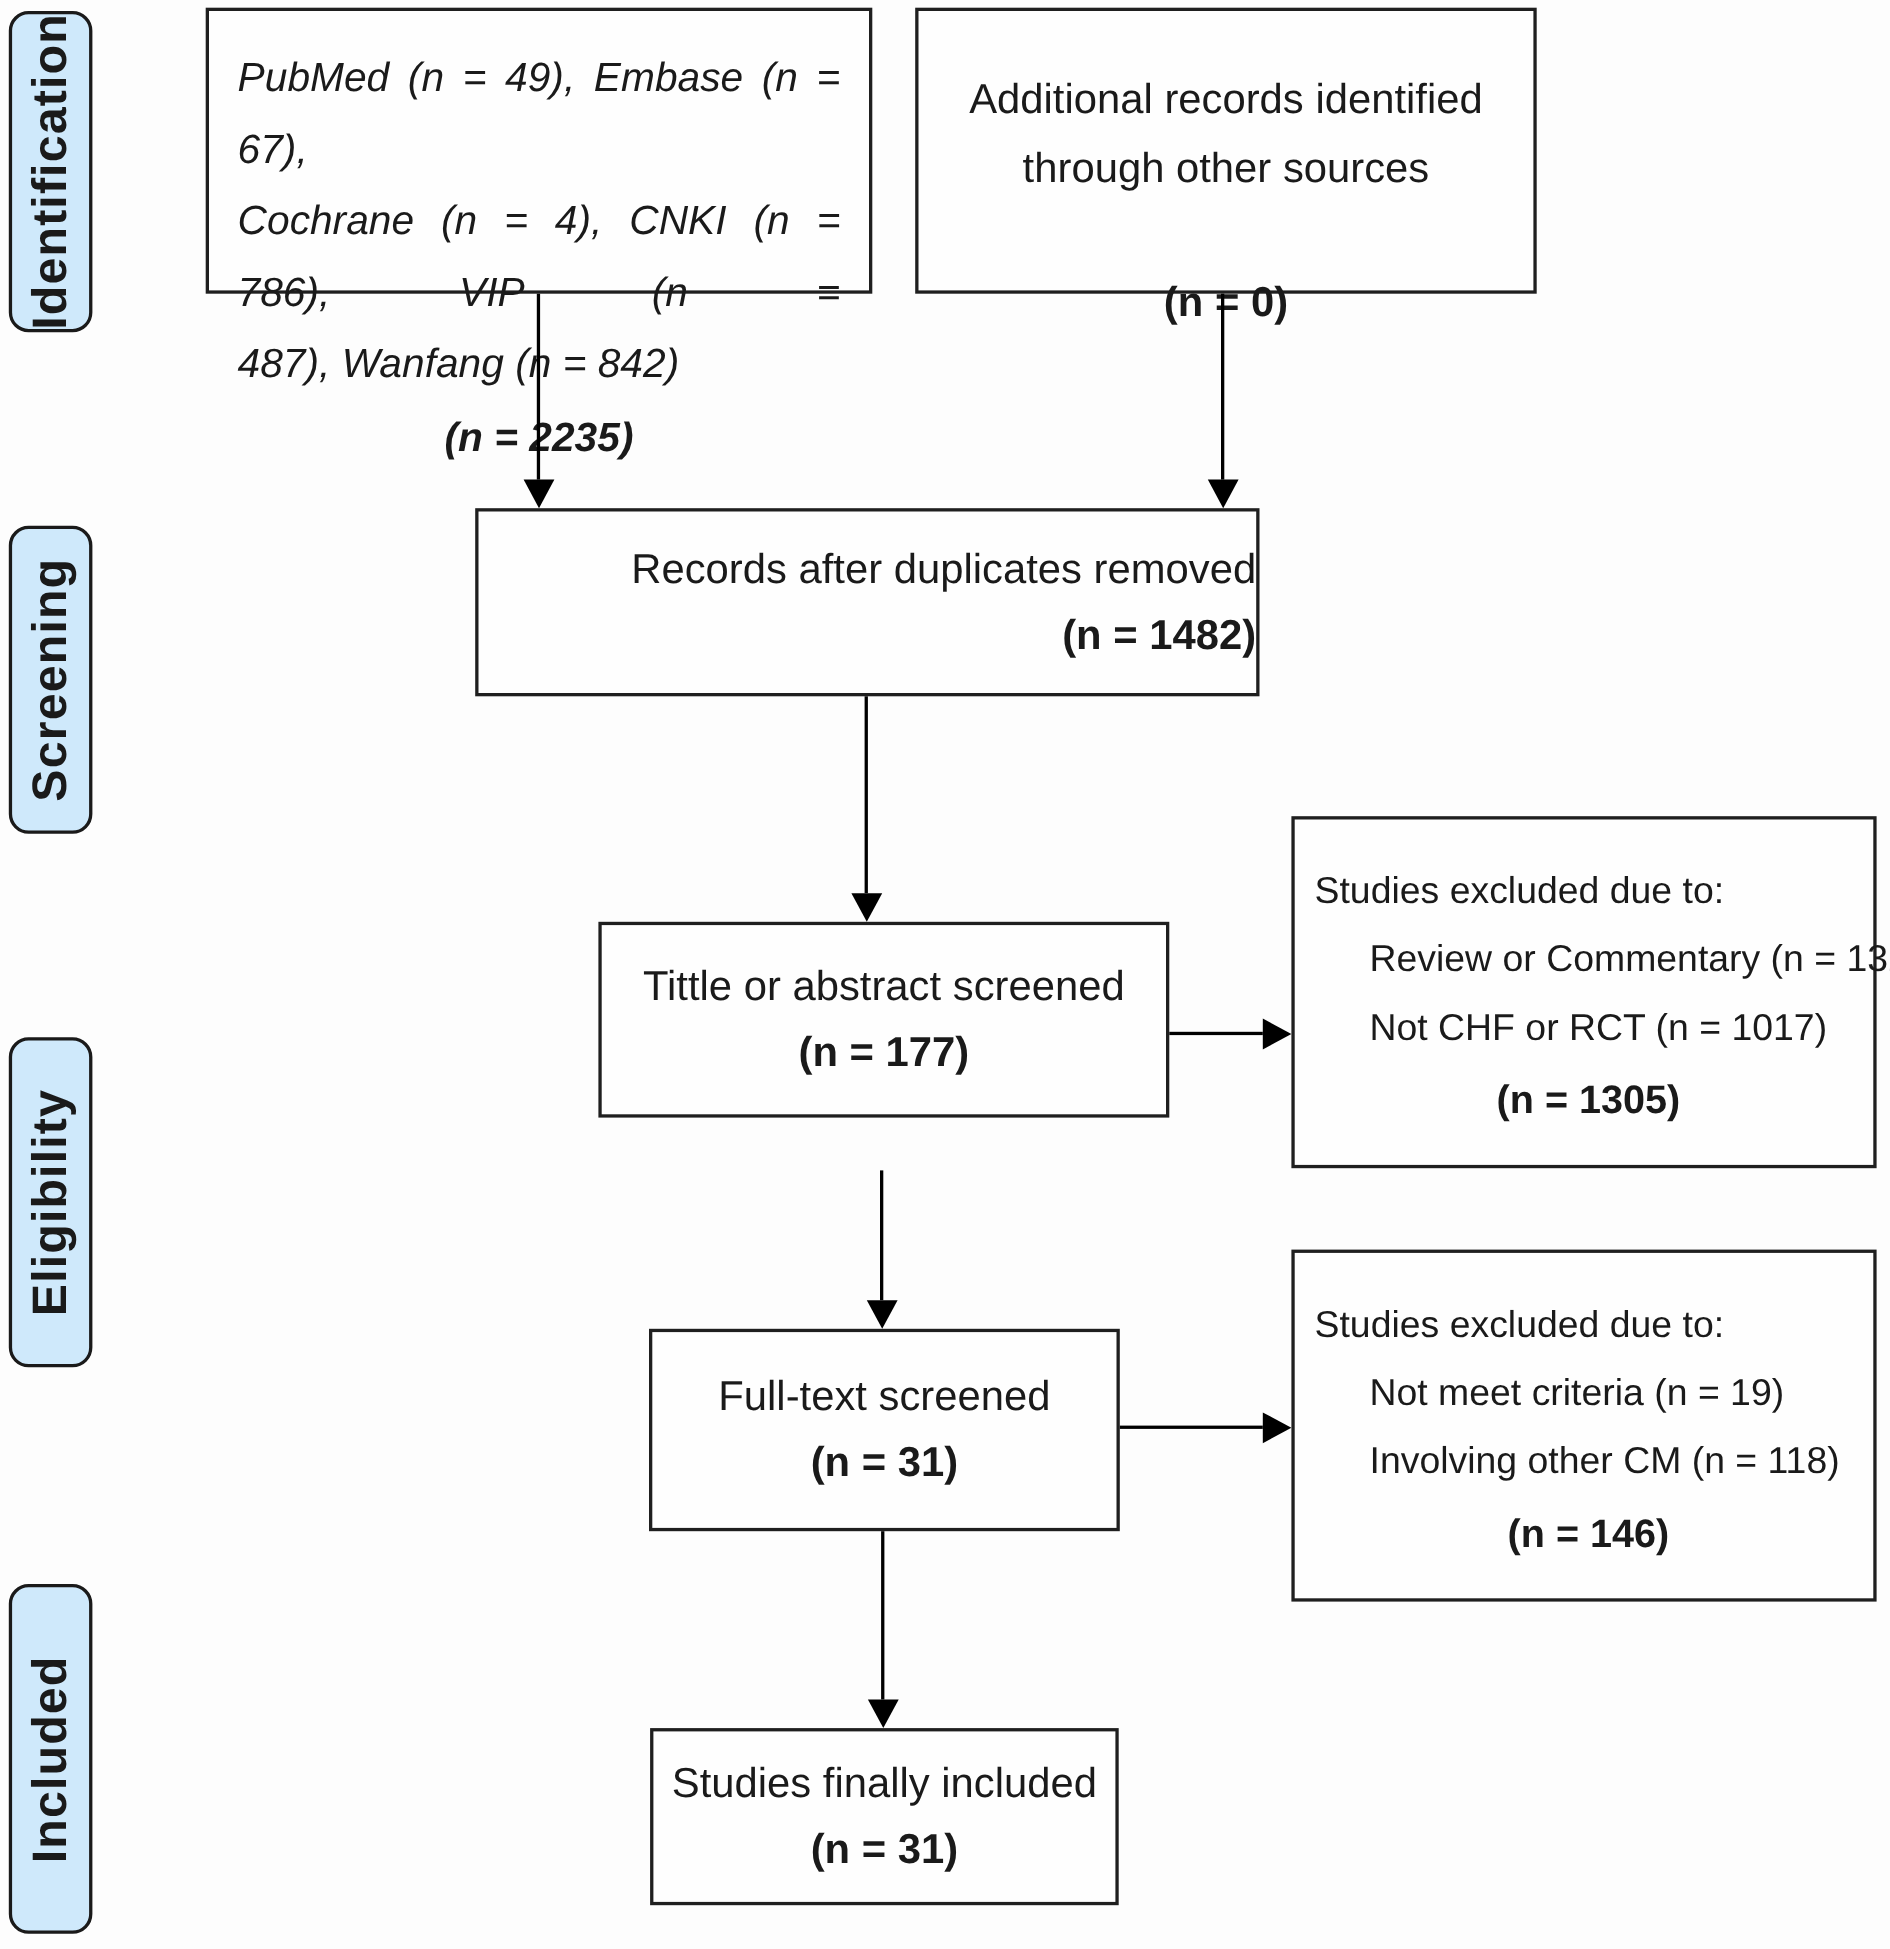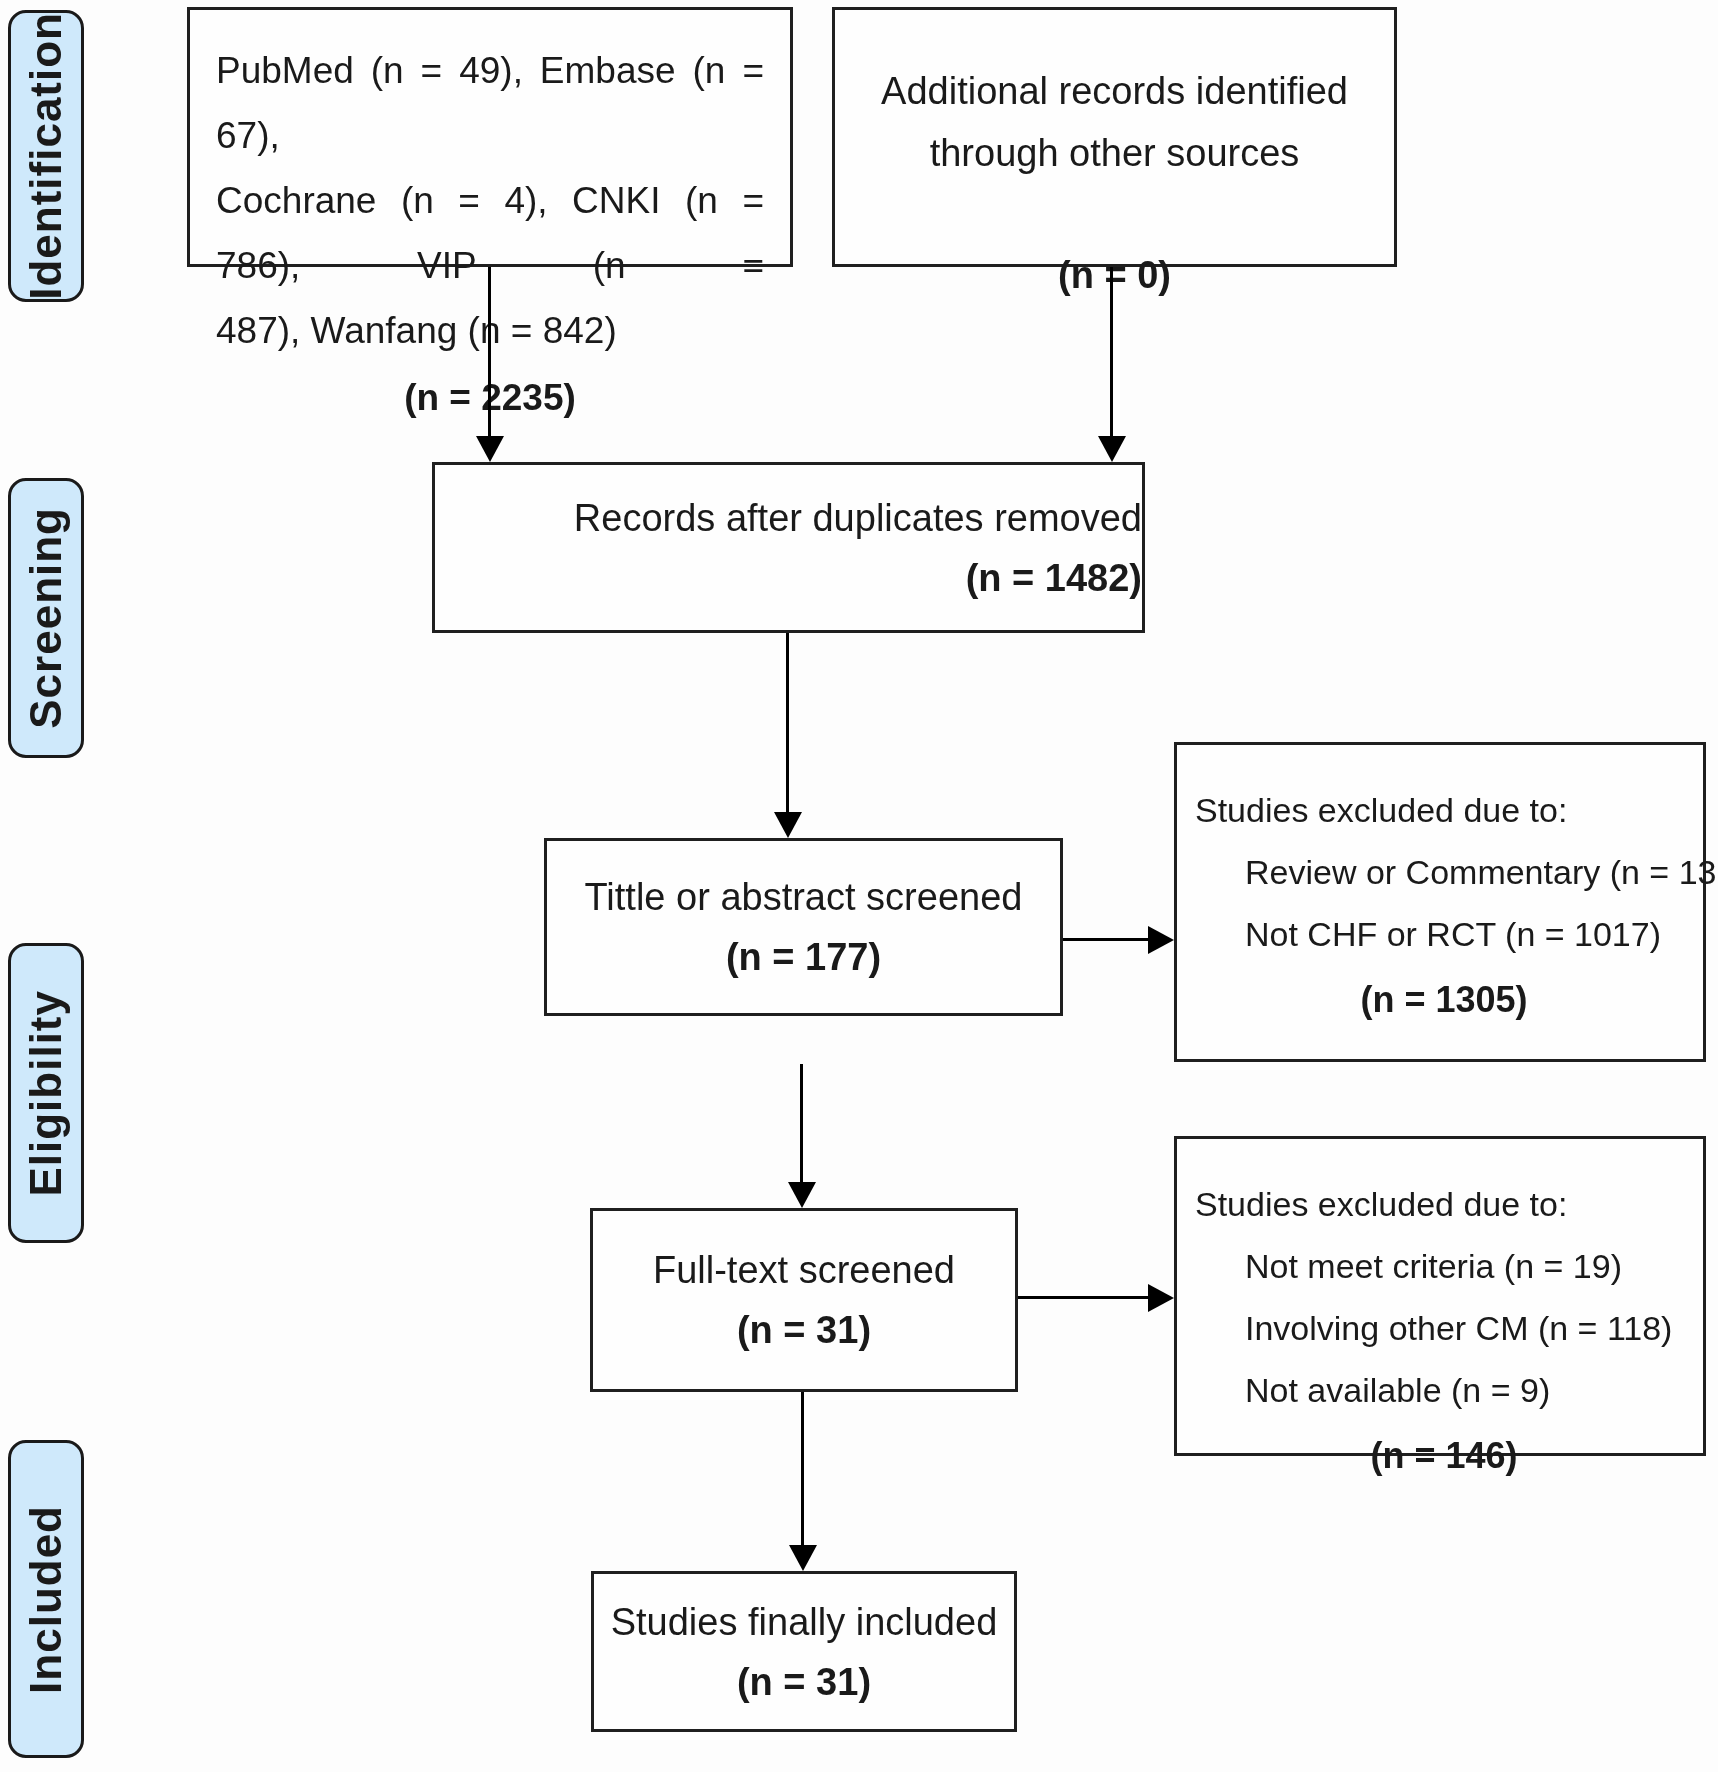--- a/index.html
+++ b/index.html
@@ -78,21 +78,21 @@
   <div class="stage" style="top:478px;height:280px;">
     <span>Screening</span>
   </div>
   <div class="stage" style="top:943px;height:300px;">
     <span>Eligibility</span>
   </div>
   <div class="stage" style="top:1440px;height:318px;">
     <span>Included</span>
   </div>
 
-  <div class="fbox" id="db-box" style="left:187px;top:7px;width:606px;height:260px;">
+  <div class="fbox" id="db-box" style="left:187px;top:7px;width:606px;height:260px;font-style:italic;">
     <div class="jline">PubMed (n = 49), Embase (n = 67),</div>
     <div class="jline">Cochrane (n = 4), CNKI (n = 786), VIP (n =</div>
     <div class="jline-last">487), Wanfang (n = 842)</div>
     <div class="total">(n = 2235)</div>
   </div>
 
   <div class="fbox" id="additional-box" style="left:832px;top:7px;width:565px;height:260px;">
     <div>Additional records identified</div>
     <div>through other sources</div>
     <div class="total">(n = 0)</div>
@@ -117,21 +117,20 @@
 
   <div class="fbox center-col" style="left:590px;top:1208px;width:428px;height:184px;">
     <div>Full-text screened</div>
     <div class="total">(n = 31)</div>
   </div>
 
   <div class="fbox excl" style="left:1174px;top:1136px;width:532px;height:320px;">
     <div>Studies excluded due to:</div>
     <div class="reason">Not meet criteria (n = 19)</div>
     <div class="reason">Involving other CM (n = 118)</div>
-    <div class="reason">Not available (n = 9)</div>
     <div class="total">(n = 146)</div>
   </div>
 
   <div class="fbox center-col" style="left:591px;top:1571px;width:426px;height:161px;">
     <div>Studies finally included</div>
     <div class="total">(n = 31)</div>
   </div>
 
   <div class="arrow-v" style="left:488px;top:267px;height:169px;"></div>
   <div class="arrow-v" style="left:1110px;top:267px;height:169px;"></div>

